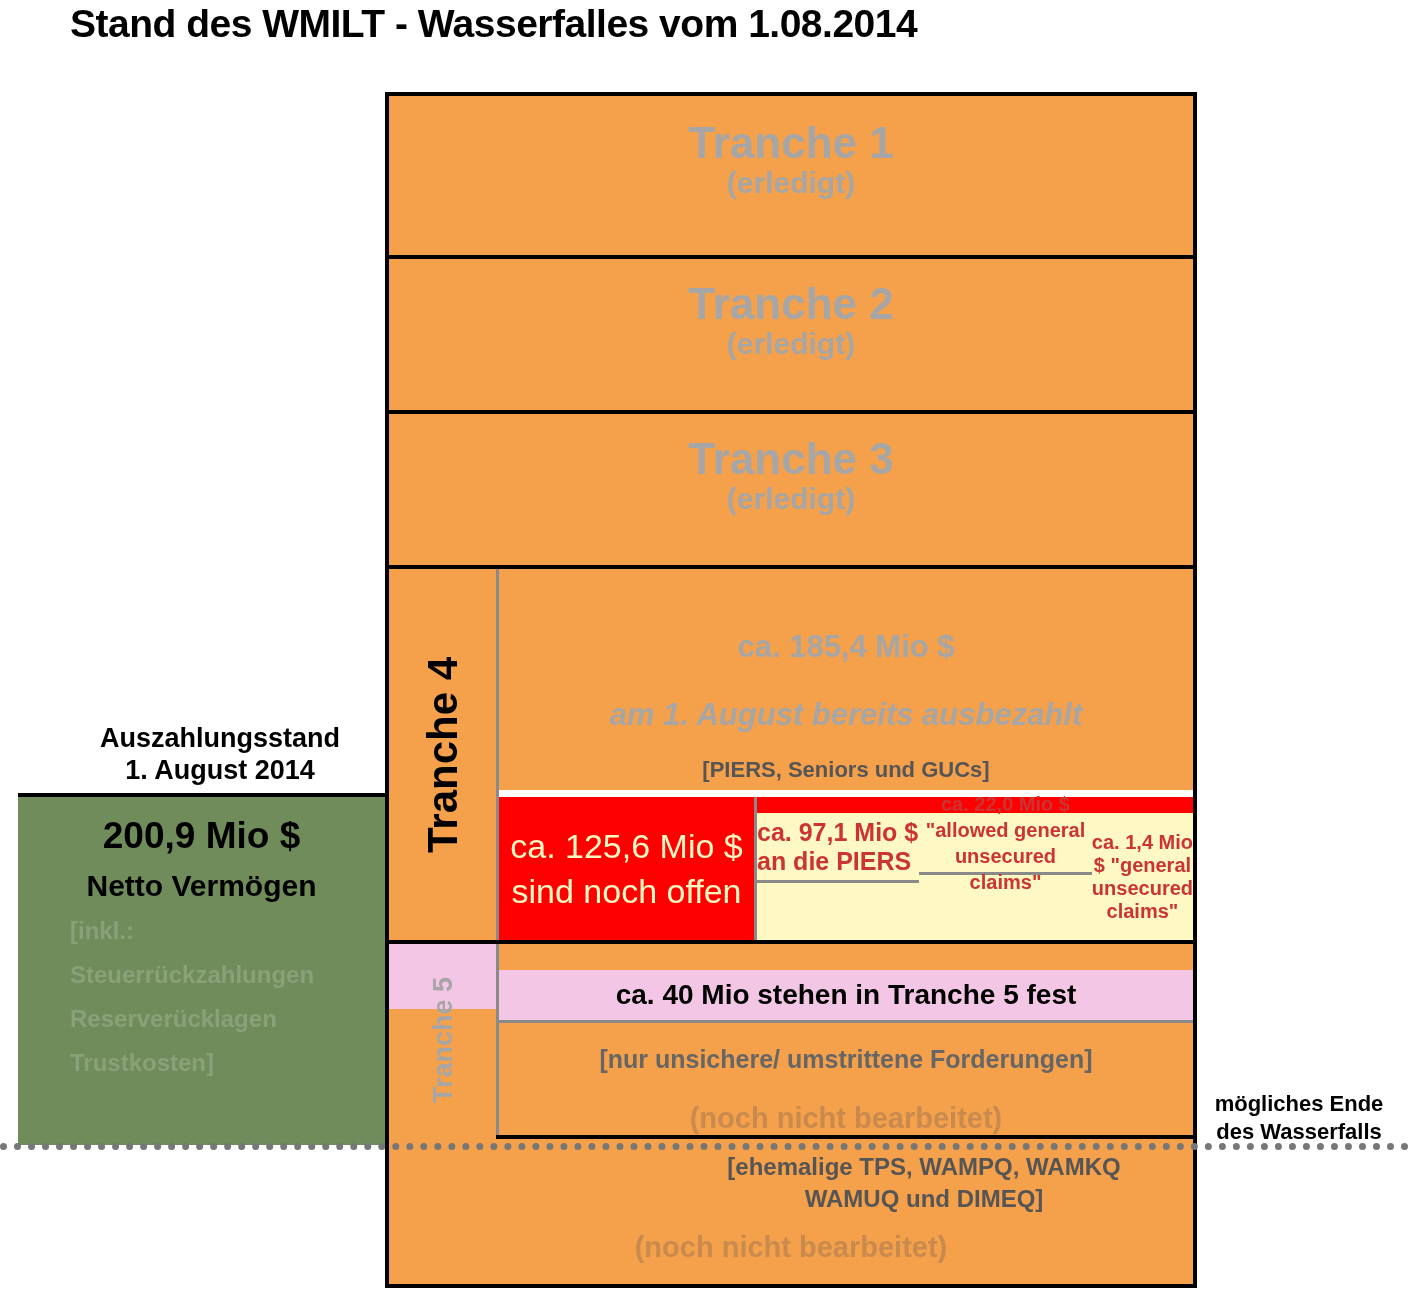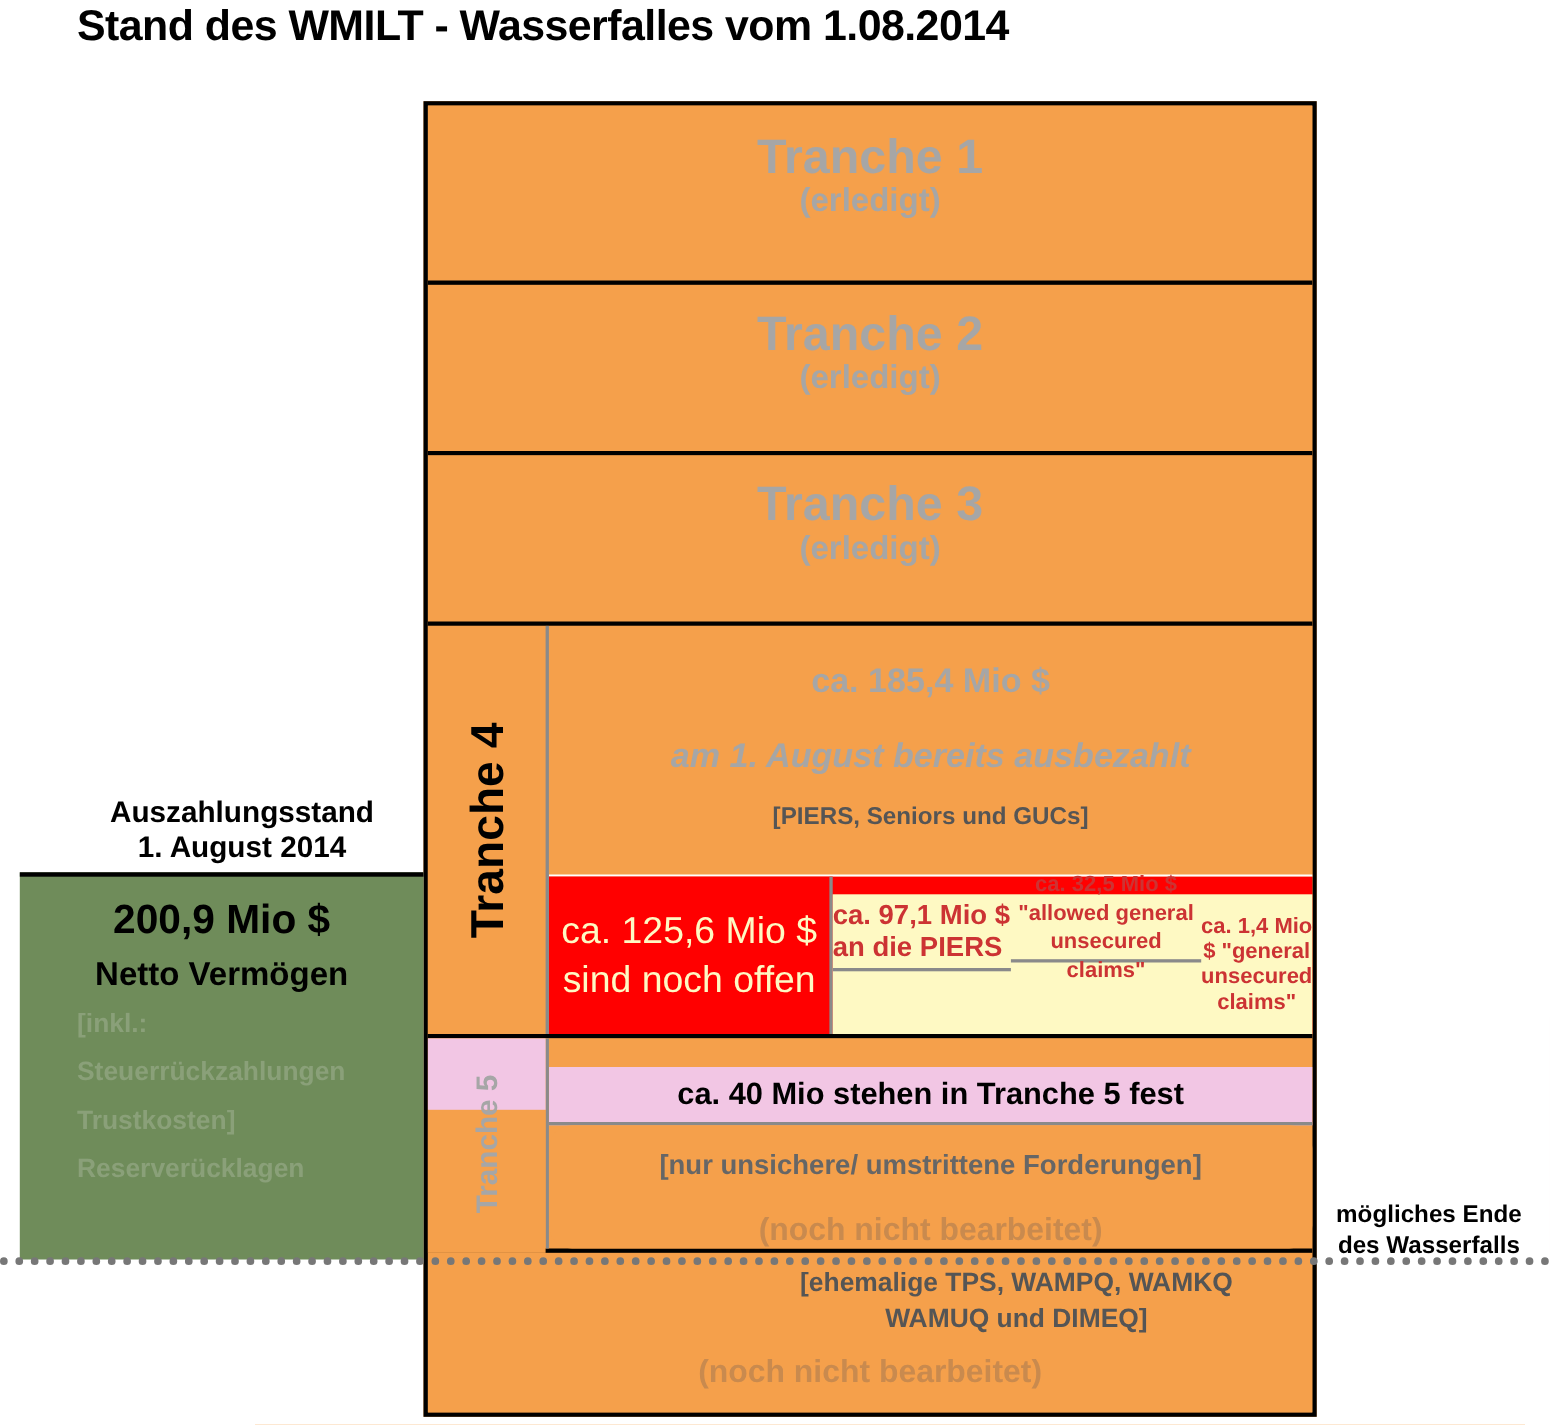--- a/index.html
+++ b/index.html
@@ -89,22 +89,22 @@
     color: #000000;
   }
   .t4-main {
     flex: 1;
     display: flex;
     flex-direction: column;
   }
   .t4-paid {
     height: 228px;
     box-sizing: border-box;
-    border-bottom: 2px solid #ffffff;
-    padding-top: 32px;
+    border-bottom: 7px solid #ffffff;
+    padding-top: 60px;
     background: #f5a04b;
   }
   .paid-line1 {
     text-align: center;
     font-size: 31px;
     font-weight: bold;
     color: #a6a6a6;
   }
   .paid-line2 {
     text-align: center;
@@ -398,21 +398,21 @@
         <div class="paid-line3">[PIERS, Seniors und GUCs]</div>
       </div>
       <div class="t4-open">
         <div class="open-left">
           <div class="open-left-text">ca. 125,6 Mio $</div>
           <div class="open-left-text">sind noch offen</div>
         </div>
         <div class="open-right">
           <div class="open-r1">ca. 97,1 Mio $ an die PIERS</div>
           <div class="open-r2">
-            <span>ca. 32,5 Mio $</span>
+            <span>ca. 22,0 Mio $</span>
             <span>"allowed general unsecured claims"</span>
           </div>
           <div class="open-r3">ca. 1,4 Mio $ "general unsecured claims"</div>
         </div>
       </div>
     </div>
   </div>
 
   <div class="tranche-row t5">
     <div class="t5-side">
@@ -440,22 +440,22 @@
   <div>Auszahlungsstand</div>
   <div>1. August 2014</div>
 </div>
 
 <div class="netto-box">
   <div class="netto-amount">200,9 Mio $</div>
   <div class="netto-sub">Netto Vermögen</div>
   <div class="netto-list">
     <div class="netto-list-item">[inkl.:</div>
     <div class="netto-list-item">Steuerrückzahlungen</div>
+    <div class="netto-list-item">Reserverücklagen</div>
     <div class="netto-list-item">Trustkosten]</div>
-    <div class="netto-list-item">Reserverücklagen</div>
   </div>
 </div>
 
 <div class="dotted-line"></div>
 <div class="end-label">
   <div>mögliches Ende</div>
   <div>des Wasserfalls</div>
 </div>
 
 </body></html>

